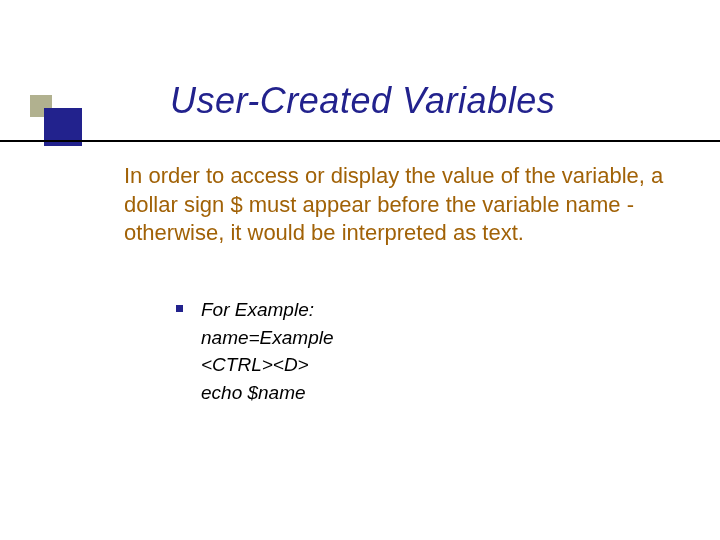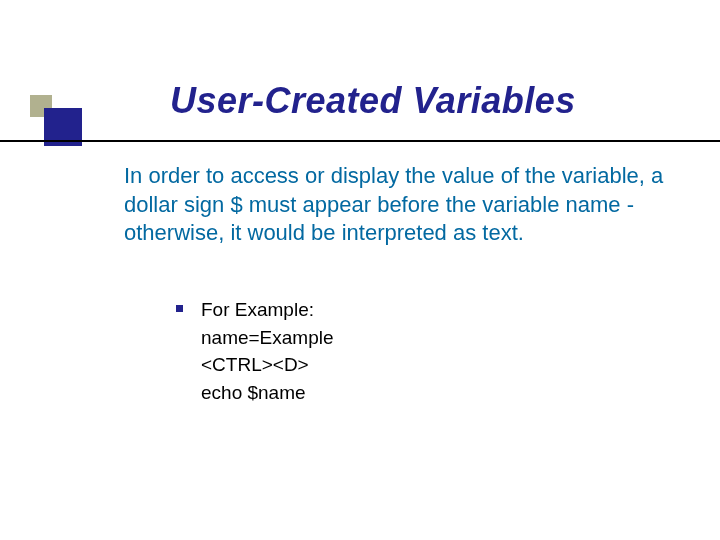--- a/index.html
+++ b/index.html
@@ -26,41 +26,41 @@
     width: 38px;
     height: 38px;
     background: #22228d;
   }
   .title {
     position: absolute;
     top: 80px;
     left: 170px;
     font-family: Verdana, Geneva, sans-serif;
     font-style: italic;
-    font-weight: 700;
+    font-weight: 400;
     font-size: 36px;
     color: #22228d;
     letter-spacing: 0.5px;
   }
   .underline {
     position: absolute;
     top: 140px;
     left: 0;
     width: 720px;
     height: 2px;
     background: #000;
   }
   .body-text {
     position: absolute;
     top: 162px;
     left: 124px;
     width: 540px;
     font-size: 22px;
     line-height: 1.3;
-    color: #0369a1;
+    color: #a16207;
   }
   .example-block {
     position: absolute;
     top: 296px;
     left: 176px;
     width: 420px;
   }
   .example-row {
     display: flex;
     align-items: flex-start;
@@ -70,20 +70,21 @@
     height: 7px;
     background: #22228d;
     margin-top: 9px;
     margin-right: 18px;
     flex-shrink: 0;
   }
   .example-lines {
     font-size: 19px;
     line-height: 1.45;
     color: #000;
+    font-style: italic;
   }
   .example-lines div { white-space: pre; }
 </style>
 </head>
 <body>
 
 <div class="decor-square-small"></div>
 <div class="decor-square-large"></div>
 
 <div class="title">User-Created Variables</div>

